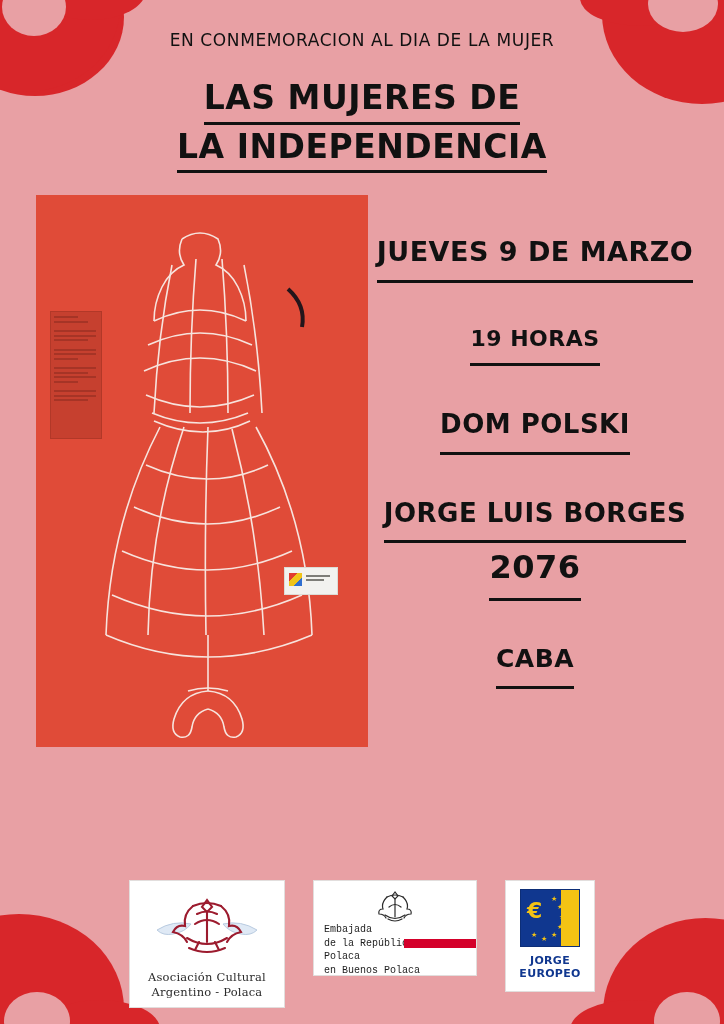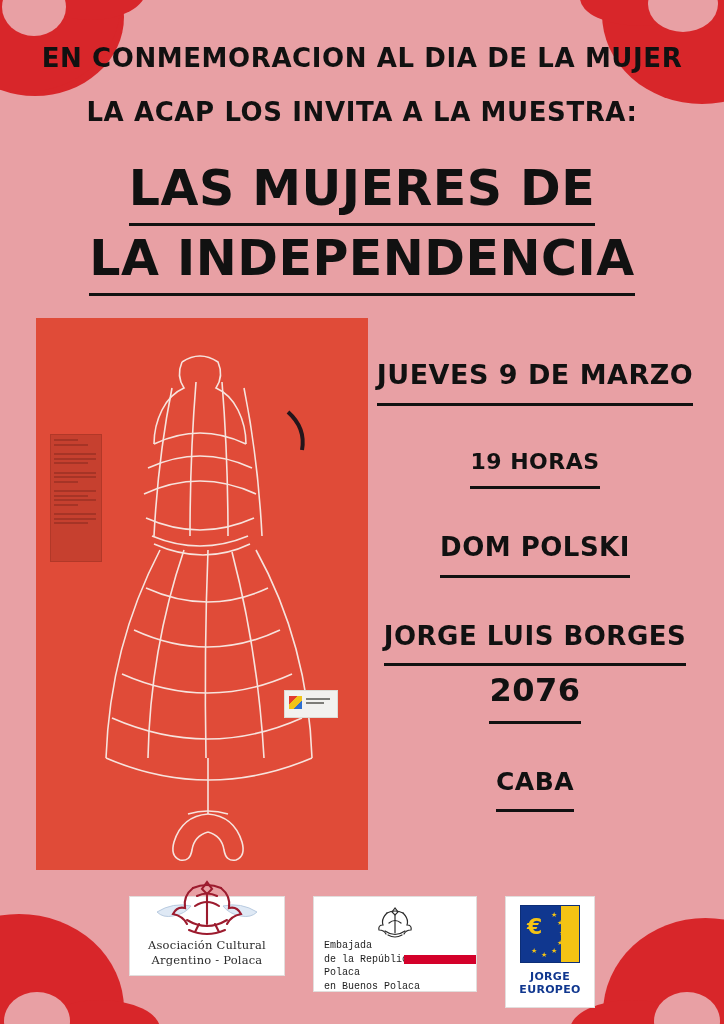--- a/index.html
+++ b/index.html
@@ -68,35 +68,34 @@
 
   
   .headings {
     position: relative;
     padding-top: 26px;
     text-align: center;
     z-index: 3;
   }
   .hl1, .hl2 {
     font-family: "DejaVu Sans", sans-serif;
-    font-weight: bold;
-    font-size: 26px;
+    font-weight: normal;
+    font-size: 17px;
     letter-spacing: 0.6px;
     color: #111;
     line-height: 1.65;
     white-space: nowrap;
-    margin-top: 11px;
   }
   .title {
     margin-top: 22px;
   }
   .title-line {
     display: inline-block;
     font-weight: bold;
-    font-size: 49px;
+    font-size: 33px;
     letter-spacing: 0.5px;
     color: #111;
     line-height: 1.35;
     border-bottom: 3px solid #111;
     padding-bottom: 1px;
   }
 
   
   .content {
     position: relative;
@@ -204,21 +203,21 @@
     justify-content: center;
     align-items: flex-start;
     gap: 28px;
   }
   .logo-box {
     background: #ffffff;
     box-sizing: border-box;
     position: relative;
   }
   .logo-acap {
-    width: 156px; height: 80px;
+    width: 156px; height: 128px;
     border: 1px solid #e2dedd;
     display: flex; flex-direction: column;
     align-items: center; justify-content: flex-end;
     padding-bottom: 6px;
   }
   .logo-acap .eagle-wrap { flex: 1 1 auto; display: flex; align-items: center; justify-content: center; }
   .logo-acap .cap {
     font-family: "DejaVu Serif", serif;
     font-size: 11.5px;
     color: #2b2b2b;
@@ -302,21 +301,20 @@
 <div class="stamp stamp-bl2"></div>
 <div class="stamp stamp-br"></div>
 <div class="stamp stamp-br2"></div>
 <div class="stamp-notch notch-tl"></div>
 <div class="stamp-notch notch-tr"></div>
 <div class="stamp-notch notch-bl"></div>
 <div class="stamp-notch notch-br"></div>
 
 <div class="headings">
   <div class="hl1">EN CONMEMORACION AL DIA DE LA MUJER</div>
-  <div class="hl2">LA ACAP LOS INVITA A LA MUESTRA:</div>
 
   <div class="title">
     <div><span class="title-line">LAS MUJERES DE </span></div>
     <div><span class="title-line">LA INDEPENDENCIA</span></div>
   </div>
 </div>
 
 <div class="content">
 
   <div class="photo">

